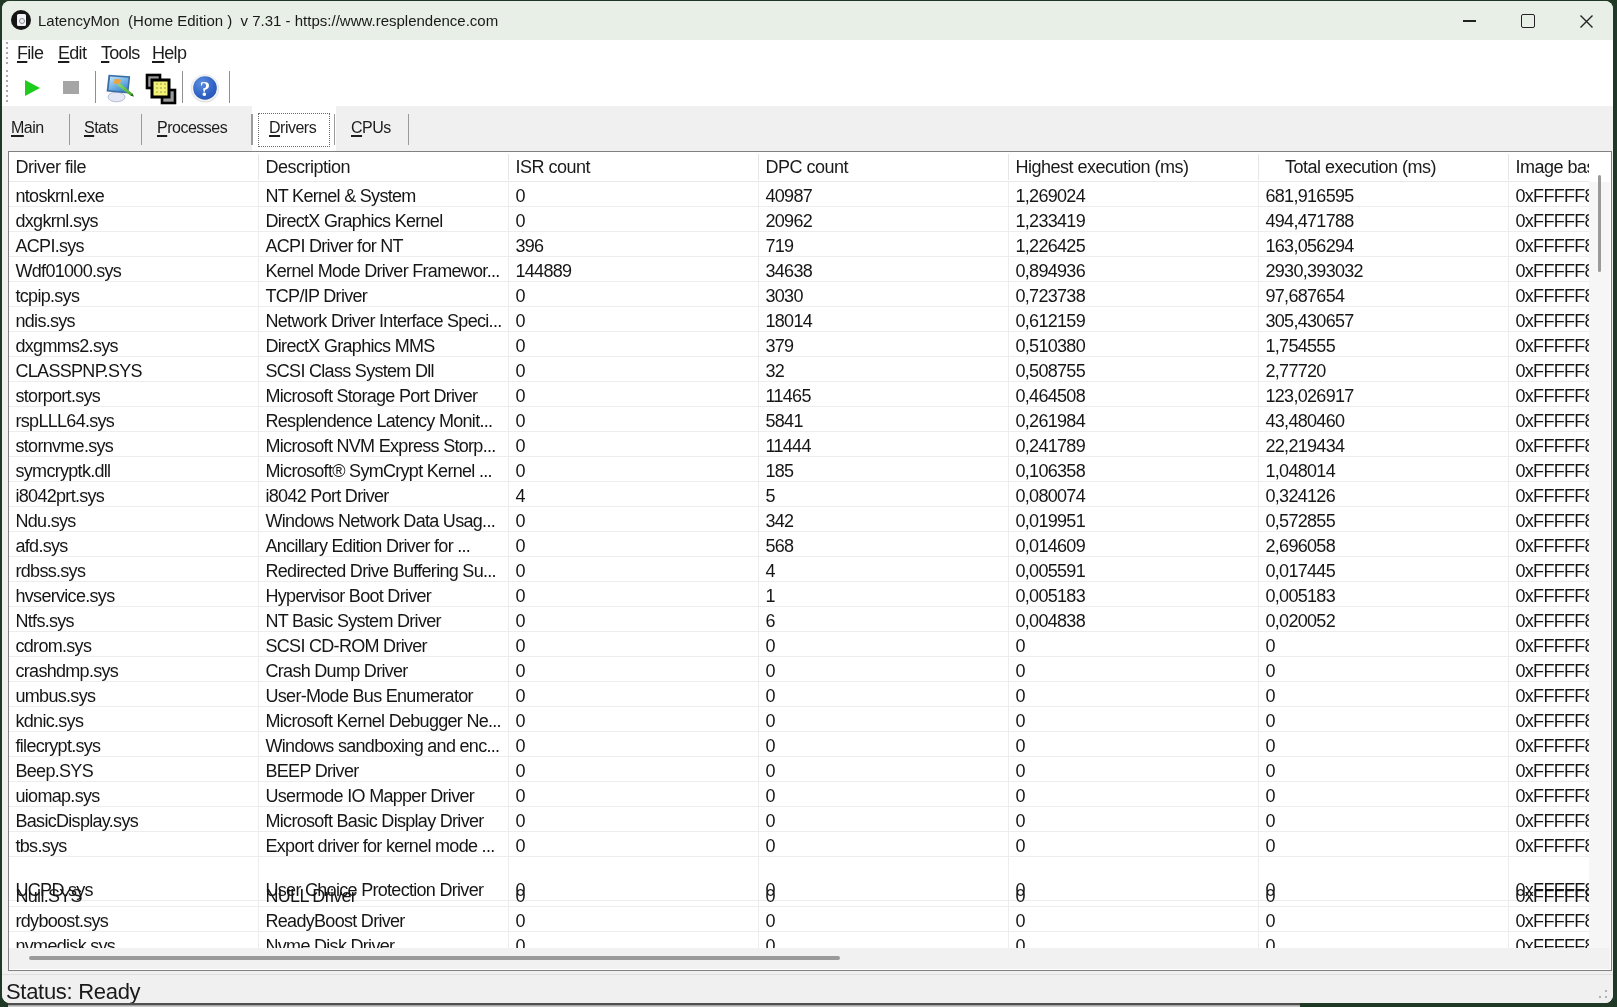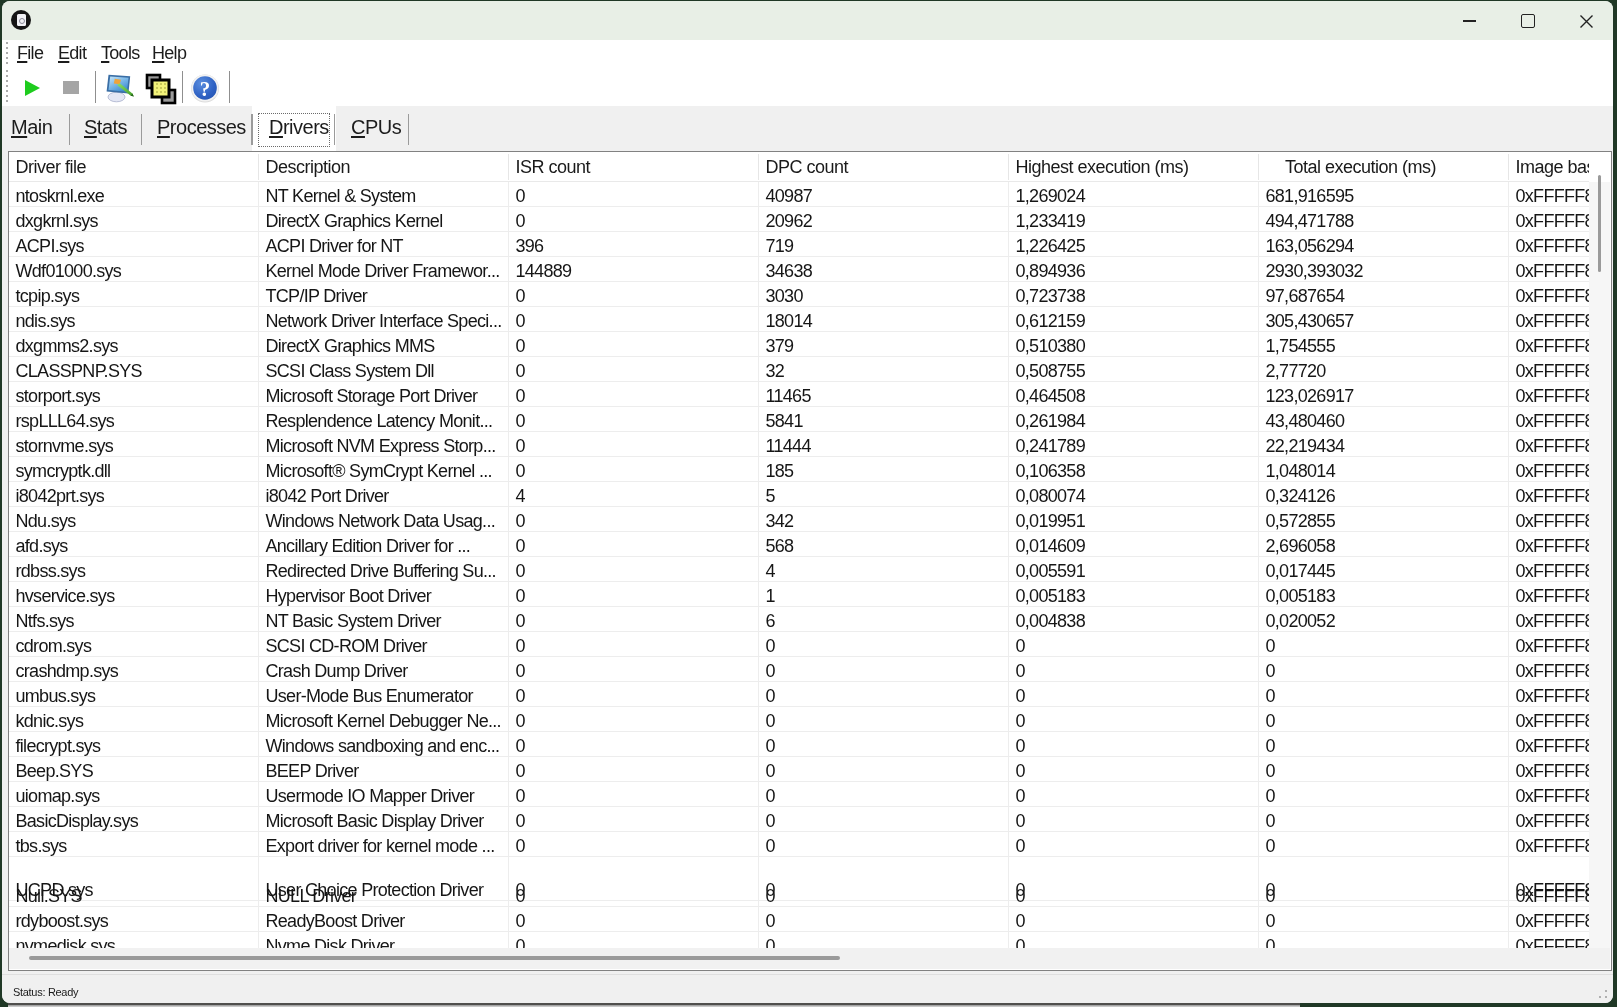--- a/index.html
+++ b/index.html
@@ -25,48 +25,49 @@
 
 #toolbar{position:absolute;left:0;top:65px;width:100%;height:40px;background:#fff}
 .tsep{position:absolute;width:1.5px;background:#8f8f8f}
 #play{position:absolute;left:23px;top:79px;width:0;height:0;border-left:15px solid #1ecc1e;border-top:8px solid transparent;border-bottom:8px solid transparent}
 #stop{position:absolute;left:61px;top:80px;width:16px;height:13px;background:#a5a5a5}
 
 #tabstrip{position:absolute;left:0;top:105px;width:100%;height:46px;background:#f0f0f0}
 .tabsep{position:absolute;top:113px;height:31px;width:1.5px;background:#9b9b9b}
 #seltab{position:absolute;left:250px;top:105px;width:84px;height:46px;background:#fff}
 #focusrect{position:absolute;left:256px;top:112px;width:72px;height:34px;border:1px dotted #6b6b6b}
-.tab{position:absolute;top:105px;height:46px;line-height:43px;font-size:20px;letter-spacing:-0.5px;color:#1c1c1c}
+.tab{position:absolute;top:105px;height:46px;line-height:43px;font-size:16px;letter-spacing:-0.5px;color:#1c1c1c}
 
 #list{position:absolute;left:6px;top:150px;width:1604px;height:820px;border:1.5px solid #818181;background:#fff;overflow:hidden}
 #listclip{position:absolute;left:0;top:0;width:1579.5px;height:796px;overflow:hidden}
 .hcol{position:absolute;top:0;height:30px;line-height:30px;font-size:18px;letter-spacing:-0.5px;color:#1a1a1a;white-space:nowrap}
 .hsep{position:absolute;top:2px;height:26px;width:1px;background:#e6e6e6}
 .vline{position:absolute;top:30px;height:766px;width:1px;background:#ededed}
 #hdrline{position:absolute;left:0;top:29px;width:1580px;height:1px;background:#e9e9e9}
 .row{position:absolute;left:0;width:1589px;height:25px;border-bottom:1px solid #ededed;font-size:18px;letter-spacing:-0.7px;white-space:nowrap;color:#161616}
 .row span{position:absolute;top:2px;height:24px;line-height:24px}
 .c1{left:6.5px}.c2{left:256.5px}.c3{left:506.5px}.c4{left:756.5px}.c5{left:1006.5px}.c6{left:1256.5px}.c7{left:1506.5px}
 
 #vgutter{position:absolute;left:1579.5px;top:29.5px;width:21px;height:767px;background:#f6f6f6}
 #vthumb{position:absolute;left:1588.5px;top:22.5px;width:3px;height:97px;background:#9a9a9a;border-radius:2px}
 #hgutter{position:absolute;left:0px;top:796px;width:1601px;height:21px;background:#f1f1f1}
 #hthumb{position:absolute;left:19.5px;top:804px;width:811px;height:3.5px;background:#9a9a9a;border-radius:2px}
 
 #statusbar{position:absolute;left:0;top:973px;width:100%;height:29px;background:#f0f0f0;border-top:1px solid #dfdfdf}
-#statustext{position:absolute;left:11px;top:983px;font-size:11px;line-height:16px;letter-spacing:-0.3px;color:#1a1a1a}
+#statustext{position:absolute;left:4px;top:983px;font-size:22px;line-height:16px;letter-spacing:-0.3px;color:#1a1a1a}
 .rowsWrap{position:absolute;left:0;top:0}
 </style>
 </head>
 <body>
 <div id="win">
   <div id="titlebar">
     <div id="appicon">
         <div class="doc"></div>
       </div>
+    <div id="title">LatencyMon&nbsp; (Home Edition )&nbsp; v 7.31 - https://www.resplendence.com</div>
     <div class="capbtn" id="btnmin"></div>
     <div class="capbtn" id="btnmax"></div>
     <div class="capbtn" id="btnclose">
         <svg width="15" height="15" viewBox="0 0 15 15">
           <path d="M1.5 1.5 L13.5 13.5 M13.5 1.5 L1.5 13.5" stroke="#222" stroke-width="1.4"></path>
         </svg>
       </div>
   </div>
   <div id="menubar"></div>
   <div class="menuitem" style="left:15px"><u>F</u>ile</div>

